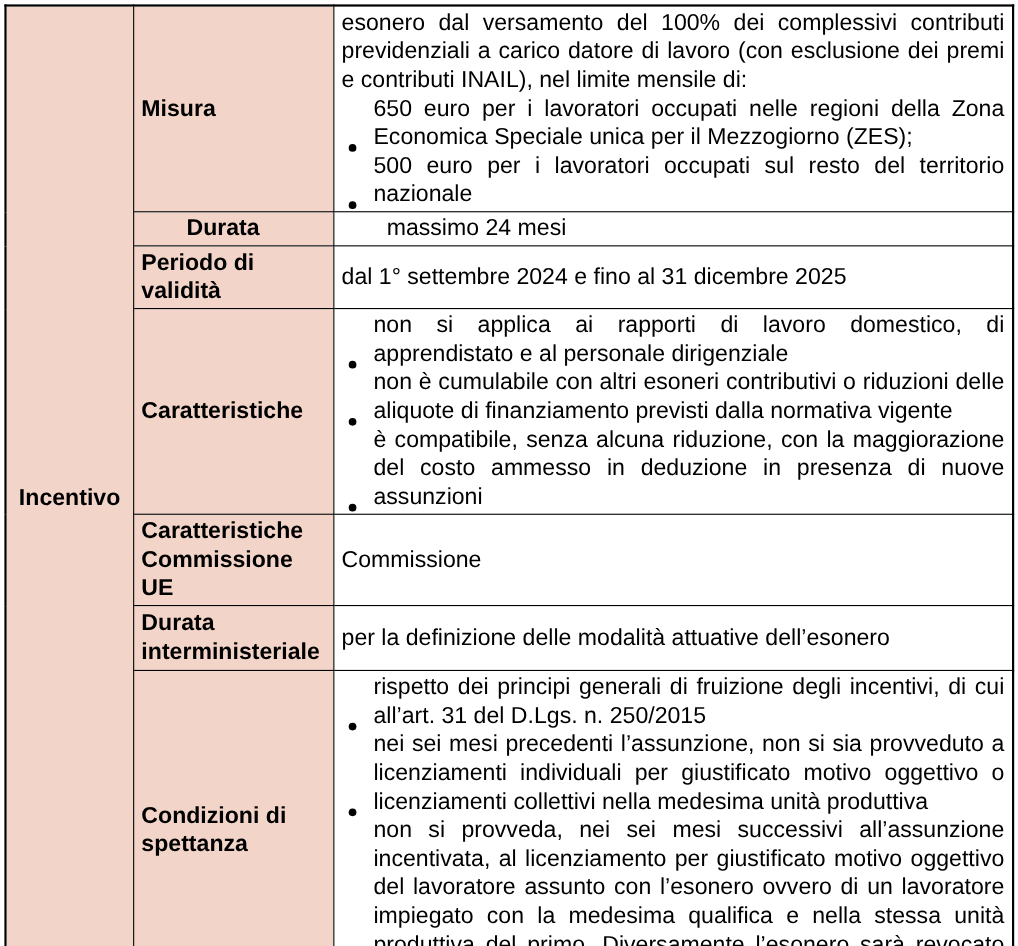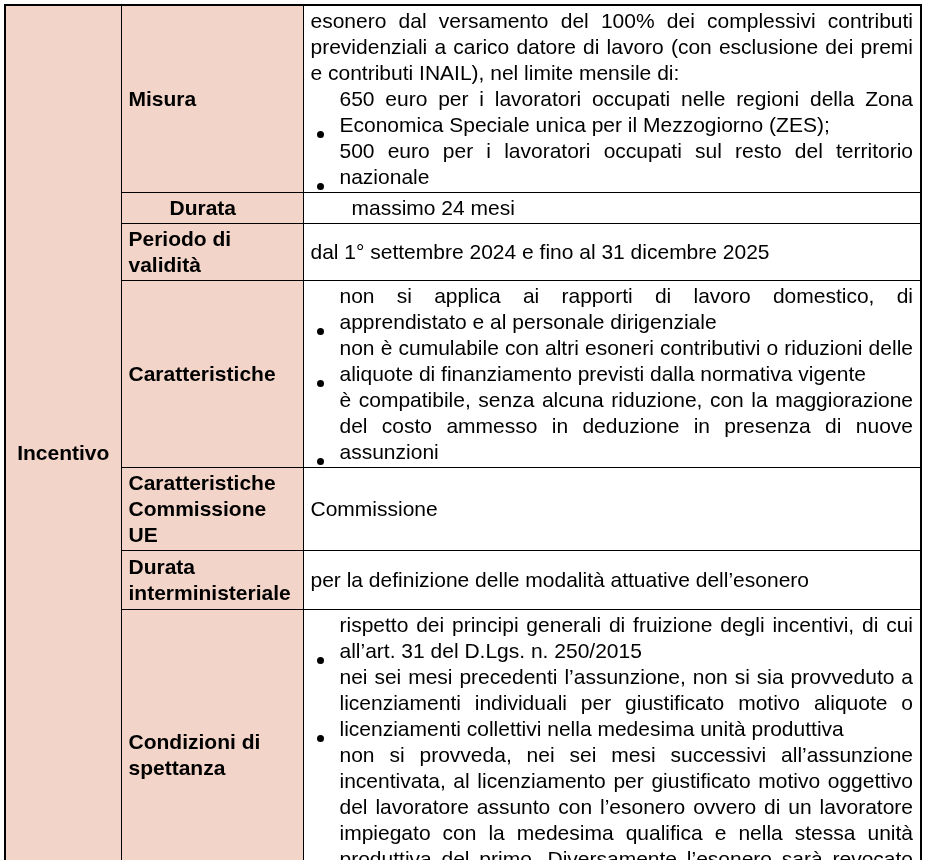--- a/index.html
+++ b/index.html
@@ -142,21 +142,21 @@
       <tr class="r6">
         <td class="label">Condizioni di
 spettanza</td>
         <td class="content">
           <div class="bullet">
             <span class="dot"></span>
             <span class="btext">rispetto dei principi generali di fruizione degli incentivi, di cui all’art. 31 del D.Lgs. n. 250/2015</span>
           </div>
           <div class="bullet">
             <span class="dot"></span>
-            <span class="btext">nei sei mesi precedenti l’assunzione, non si sia provveduto a licenziamenti individuali per giustificato motivo aliquote o licenziamenti collettivi nella medesima unità produttiva</span>
+            <span class="btext">nei sei mesi precedenti l’assunzione, non si sia provveduto a licenziamenti individuali per giustificato motivo oggettivo o licenziamenti collettivi nella medesima unità produttiva</span>
           </div>
           <div class="bullet">
             <span class="dot"></span>
             <span class="btext"><span>non si provveda, nei sei mesi successivi all’assunzione incentivata, al licenziamento per giustificato motivo oggettivo del lavoratore assunto con l’esonero ovvero di un lavoratore impiegato con la medesima qualifica e nella stessa unità produttiva del primo. Diversamente l’esonero sarà revocato</span> <i>ab esoneri</i></span>
           </div>
         </td>
       </tr>
     </tbody>
   </table>
 </div>

